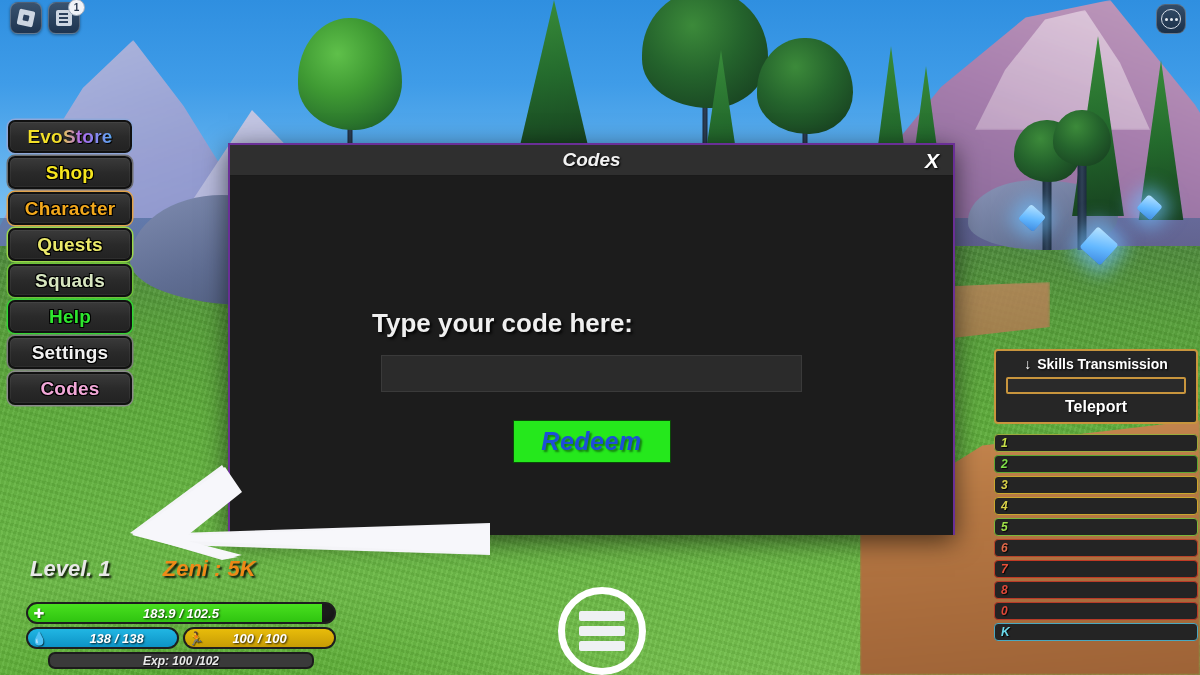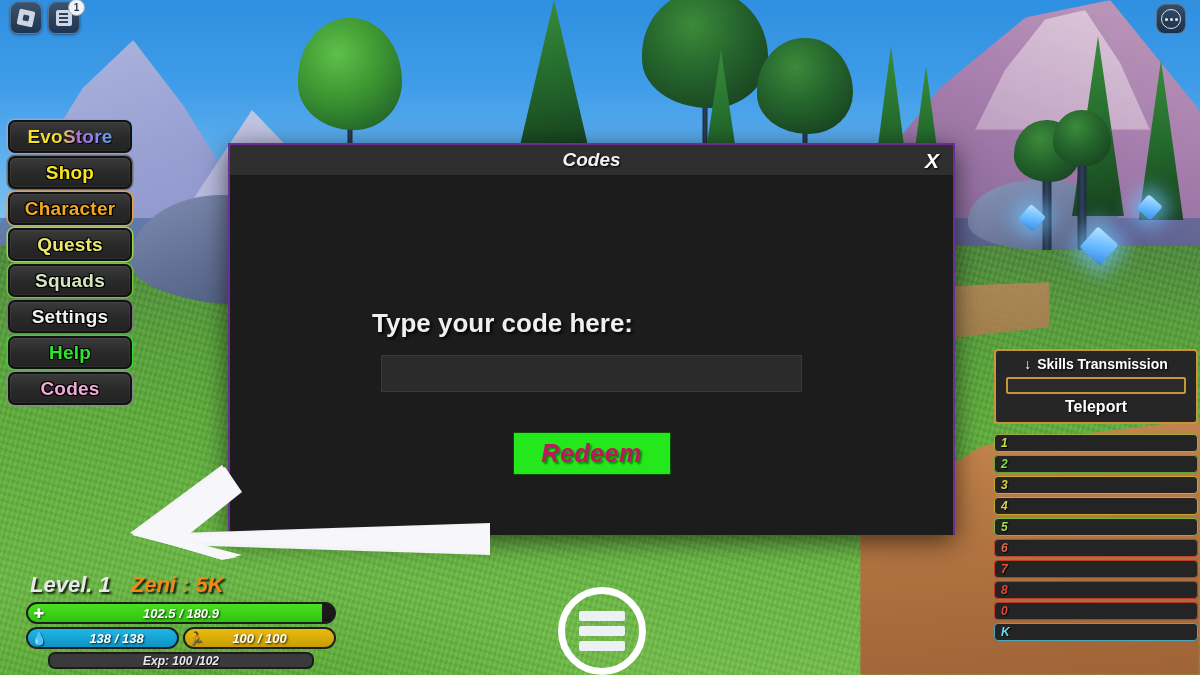--- a/index.html
+++ b/index.html
@@ -194,34 +194,34 @@
     align-self:flex-start; margin-left:142px;
   }
   .code-input{
     margin-top:16px; width:421px; height:37px;
     background:#2b2b2b; border:1px solid #3a3a3a;
     color:#ddd; font-size:15px; padding:0 10px;
     font-family:"Liberation Sans", sans-serif;
     outline:none;
   }
   .redeem-btn{
-    margin-top:40px; width:158px; height:43px;
+    margin-top:28px; width:158px; height:43px;
     background:#25e81c; border:1px solid #0b4a08;
-    color:#be185d; font-size:25px; font-weight:bold; font-style:italic;
+    color:#1d4ed8; font-size:25px; font-weight:bold; font-style:italic;
     display:flex; align-items:center; justify-content:center;
     text-shadow:2px 2px 2px rgba(0,0,0,.45);
     cursor:pointer; letter-spacing:.5px;
   }
 
   
   .arrow{ position:absolute; left:130px; top:445px; width:360px; height:115px; z-index:45; }
 
   
   .hud{ position:absolute; left:26px; bottom:6px; width:310px; z-index:28; }
-  .hud-top{ display:flex; align-items:flex-end; gap:20px; margin-bottom:4px; padding-left:4px;}
+  .hud-top{ display:flex; align-items:flex-end; gap:52px; margin-bottom:20px; padding-left:4px;}
   .hud-level{
     color:#e8e8e8; font-size:22px; font-weight:bold; font-style:italic;
     text-shadow:2px 2px 2px rgba(0,0,0,.85);
   }
   .hud-zeni{
     color:#ef8a18; font-size:22px; font-weight:bold; font-style:italic;
     text-shadow:2px 2px 2px rgba(0,0,0,.85);
   }
   .bar{
     position:relative; height:22px; border-radius:11px; border:2px solid #1e1e1e;
@@ -373,25 +373,25 @@
       </div>
       <div class="side-btn" style="border-color: rgb(17, 17, 17); box-shadow: rgba(255, 255, 255, 0.05) 0px 0px 0px 1px inset, rgb(224, 162, 74) 0px 0px 0px 1.5px;">
         <span style="color: rgb(242, 168, 28); font-weight: bold; font-size: 19px;">Character</span>
       </div>
       <div class="side-btn" style="border-color: rgb(17, 17, 17); box-shadow: rgba(255, 255, 255, 0.05) 0px 0px 0px 1px inset, rgb(155, 216, 74) 0px 0px 0px 1.5px;">
         <span style="color: rgb(234, 232, 106); font-weight: bold; font-size: 19px;">Quests</span>
       </div>
       <div class="side-btn" style="border-color: rgb(17, 17, 17); box-shadow: rgba(255, 255, 255, 0.05) 0px 0px 0px 1px inset, rgb(111, 194, 58) 0px 0px 0px 1.5px;">
         <span style="color: rgb(216, 230, 192); font-weight: bold; font-size: 19px;">Squads</span>
       </div>
+      <div class="side-btn" style="border-color: rgb(17, 17, 17); box-shadow: rgba(255, 255, 255, 0.05) 0px 0px 0px 1px inset, rgb(53, 212, 53) 0px 0px 0px 1.5px;">
+        <span style="color: rgb(46, 229, 46); font-weight: bold; font-size: 19px;">Help</span>
+      </div>
       <div class="side-btn" style="border-color: rgb(17, 17, 17); box-shadow: rgba(255, 255, 255, 0.05) 0px 0px 0px 1px inset, rgb(122, 122, 122) 0px 0px 0px 1.5px;">
         <span style="color: rgb(240, 240, 240); font-weight: bold; font-size: 19px;">Settings</span>
-      </div>
-      <div class="side-btn" style="border-color: rgb(17, 17, 17); box-shadow: rgba(255, 255, 255, 0.05) 0px 0px 0px 1px inset, rgb(53, 212, 53) 0px 0px 0px 1.5px;">
-        <span style="color: rgb(46, 229, 46); font-weight: bold; font-size: 19px;">Help</span>
       </div>
       <div class="side-btn" style="border-color: rgb(17, 17, 17); box-shadow: rgba(255, 255, 255, 0.05) 0px 0px 0px 1px inset, rgb(138, 138, 138) 0px 0px 0px 1.5px;">
         <span style="color: rgb(242, 168, 216); font-weight: bold; font-size: 19px;">Codes</span>
       </div>
     </div>
 
   <div class="modal">
     <div class="modal-title-bar">
       <div class="modal-title">Codes</div>
       <div class="modal-close">X</div>
@@ -412,21 +412,21 @@
 
   <div class="hud">
     <div class="hud-top">
       <div class="hud-level">Level. 1</div>
       <div class="hud-zeni">Zeni : 5K</div>
     </div>
 
     <div class="bar hp-bar">
       <div class="bar-fill hp-fill"></div>
       <div class="bar-icon">✚</div>
-      <div class="bar-text" style="margin-left:-22px;">102.5  / 180.9</div>
+      <div class="bar-text" style="margin-left:-22px;">183.9  / 102.5</div>
     </div>
 
     <div class="row2">
       <div class="bar ki-bar">
         <div class="bar-fill ki-fill"></div>
         <div class="bar-icon">💧</div>
         <div class="bar-text" style="margin-left:-22px;padding-left:28px;">138  / 138</div>
       </div>
       <div class="bar st-bar">
         <div class="bar-fill st-fill"></div>

